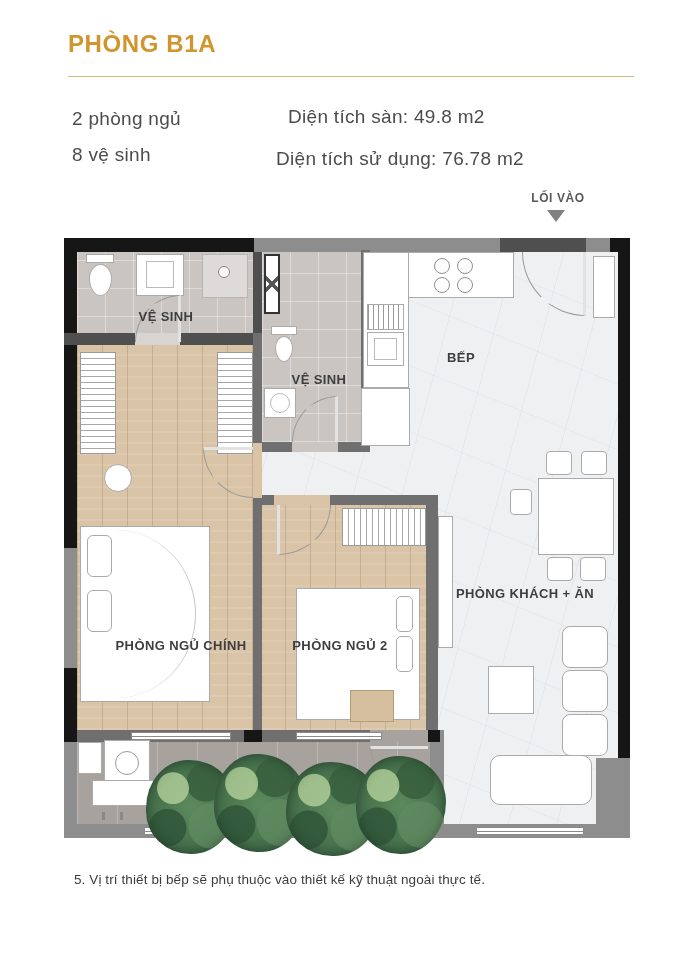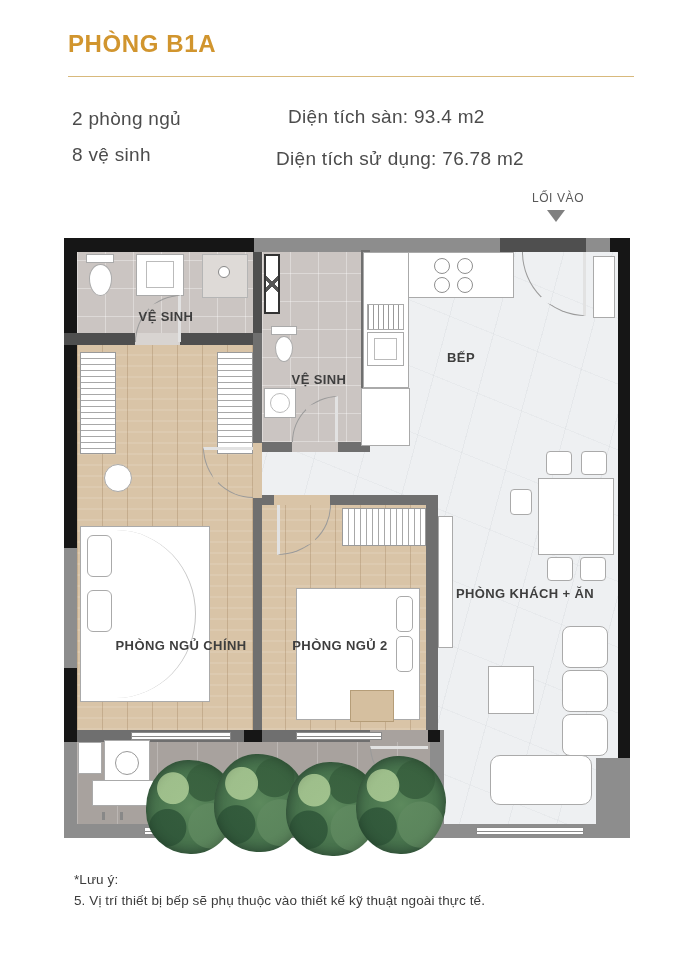--- a/index.html
+++ b/index.html
@@ -11,21 +11,21 @@
   #title { left:68px; top:30px; font-size:24px; font-weight:bold; color:#d1952e; letter-spacing:.6px; }
   #title-rule { left:68px; top:76px; width:566px; border-top:1px solid #d8b97c; }
   .spec { color:#4c4c4c; font-size:19px; letter-spacing:.3px; white-space:nowrap; }
   #spec-bedrooms { left:72px; top:108px; }
   #spec-bathrooms { left:72px; top:144px; }
   #spec-floor { left:288px; top:106px; }
   #spec-usable { left:276px; top:148px; }
 
   
   #entry-label { left:518px; top:191px; width:80px; text-align:center;
-    font-size:12px; font-weight:normal; color:#585858; letter-spacing:.6px; }
+    font-size:12px; font-weight:bold; color:#585858; letter-spacing:.6px; }
   #entry-arrow { left:547px; top:210px; width:0; height:0;
     border-left:9px solid transparent; border-right:9px solid transparent;
     border-top:12px solid #808080; }
 
   
   #plan { left:64px; top:238px; width:566px; height:600px; }
   #plan .abs { position:absolute; }
 
   
   .marble { background-color:#eef0f2; background-image:
@@ -195,21 +195,21 @@
   
   #notes { left:74px; top:869px; font-size:13.5px; color:#3c3c3c; line-height:21px; letter-spacing:.1px; }
 </style>
 </head>
 <body>
 
 <div class="abs" id="title">PHÒNG B1A</div>
 <div class="abs" id="title-rule"></div>
 <div class="abs spec" id="spec-bedrooms">2 phòng ngủ</div>
 <div class="abs spec" id="spec-bathrooms">8 vệ sinh</div>
-<div class="abs spec" id="spec-floor">Diện tích sàn: 93.4 m2</div>
+<div class="abs spec" id="spec-floor">Diện tích sàn: 49.8 m2</div>
 <div class="abs spec" id="spec-usable">Diện tích sử dụng: 76.78 m2</div>
 
 <div class="abs" id="entry-label">LỐI VÀO</div>
 <div class="abs" id="entry-arrow"></div>
 
 <div class="abs" id="plan">
 
   <div class="abs marble" id="floor-living"></div>
   <div class="abs tile" id="floor-bath1"></div>
   <div class="abs tile" id="floor-bath2"></div>
@@ -328,15 +328,14 @@
   <div class="abs room-label" id="lbl-bath1">VỆ SINH</div>
   <div class="abs room-label" id="lbl-bath2">VỆ SINH</div>
   <div class="abs room-label" id="lbl-bep">BẾP</div>
   <div class="abs room-label" id="lbl-master">PHÒNG NGỦ CHÍNH</div>
   <div class="abs room-label" id="lbl-bed2">PHÒNG NGỦ 2</div>
   <div class="abs room-label" id="lbl-living">PHÒNG KHÁCH + ĂN</div>
   <div class="abs room-label" id="lbl-logia">LÔ GIA</div>
 </div>
 
 <div class="abs" id="notes">
-  <div>*Lưu ý:</div>
   <div>5. Vị trí thiết bị bếp sẽ phụ thuộc vào thiết kế kỹ thuật ngoài thực tế.</div>
 </div>
 
 </body></html>

